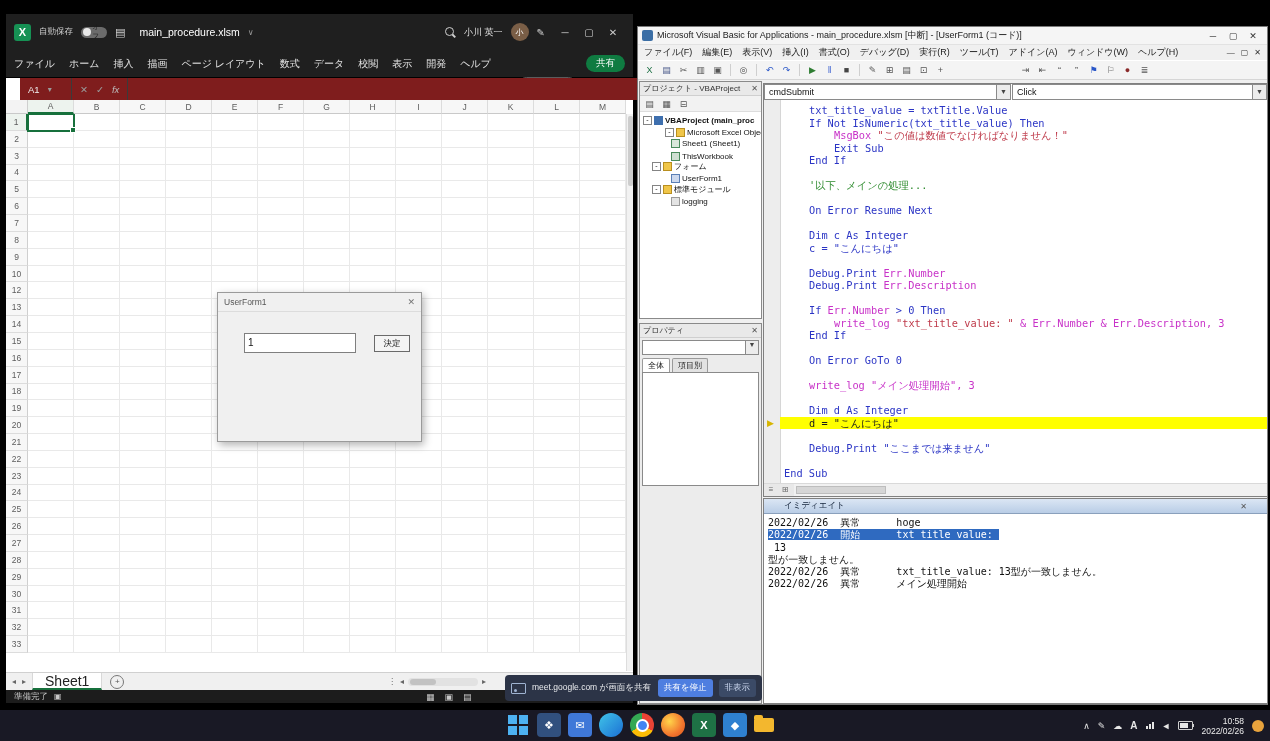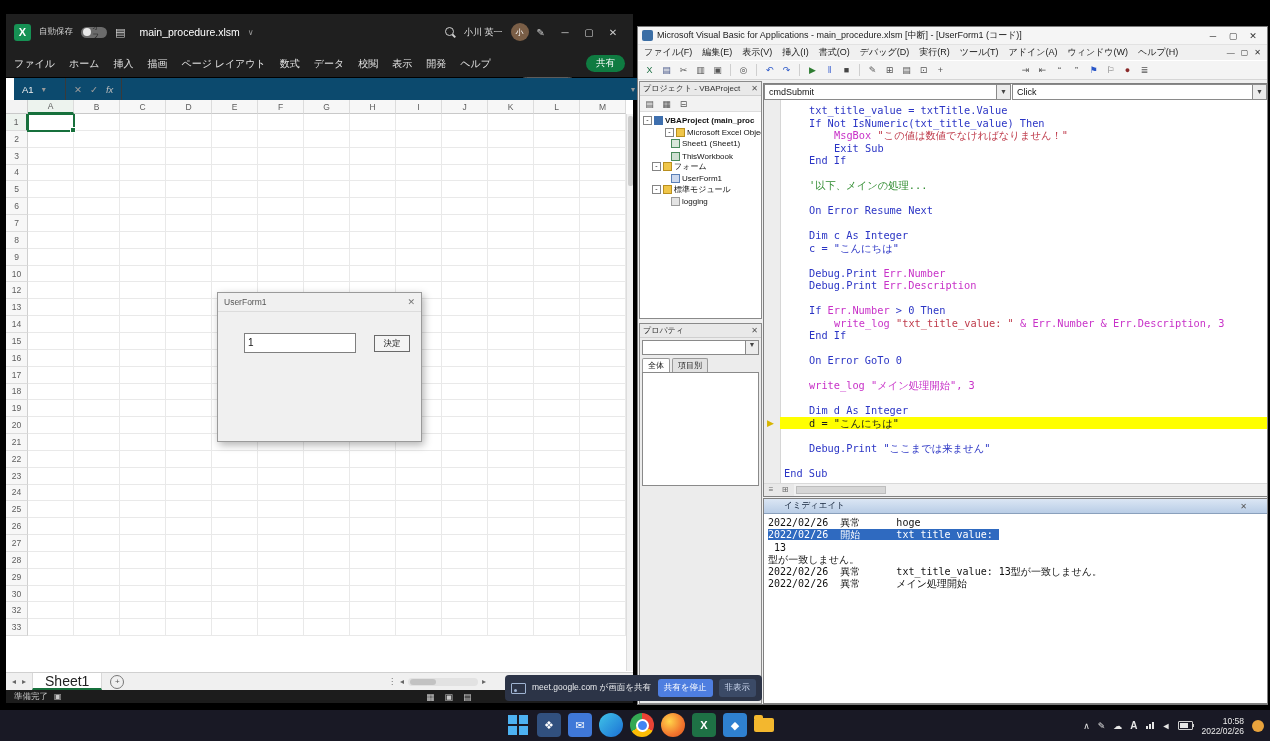--- a/index.html
+++ b/index.html
@@ -31,21 +31,21 @@
   .winctl{display:flex;}
   .winctl span{width:24px;text-align:center;font-size:10px;color:#cfcfcf;}
   .xl-ribbon{position:absolute;left:0;top:36px;width:100%;height:28px;background:#1f1f1f;border-bottom:1px solid #000;
     display:flex;align-items:center;padding:0 8px;box-sizing:border-box;}
   #ribbon-tabs{display:flex;gap:14px;}
   .rtab{font-size:10px;color:#e3e3e3;white-space:nowrap;}
   .rib-right{margin-left:auto;display:flex;gap:8px;align-items:center;}
   .pill{font-size:9.5px;border-radius:10px;padding:2px 10px;white-space:nowrap;}
   .pill.comment{color:#e3e3e3;border:1px solid #5c5c5c;background:#2a2a2a;margin-top:45px;}
   .pill.share{color:#fff;background:#0f7b41;}
-  .xl-formula{position:absolute;left:8px;top:64px;width:100%;height:22px;background:#0c4a6e;display:flex;
+  .xl-formula{position:absolute;left:14px;top:64px;width:100%;height:22px;background:#7f1d1d;display:flex;
     align-items:center;color:#cfcfcf;font-size:9.5px;justify-content:center;}
   .namebox{width:52px;height:100%;display:flex;align-items:center;padding-left:8px;box-sizing:border-box;
     border-right:1px solid #3a3a3a;gap:8px;color:#eee;}
   .ficons{display:flex;gap:8px;padding:0 8px;border-right:1px solid #3a3a3a;height:100%;align-items:center;color:#9a9a9a;}
   .fx{font-style:italic;color:#bdbdbd;}
   .fvalue{flex:1;height:100%;display:flex;align-items:center;padding-left:6px;color:#fff;}
   .fcaret{padding-right:6px;color:#9a9a9a;font-size:8px;}
   #col-headers{position:absolute;left:0;top:86px;width:620px;height:14px;display:flex;background:#f7f7f7;}
   .corner{width:22px;height:14px;background:#f3f3f3;border-right:1px solid #cfcfcf;border-bottom:1px solid #c9c9c9;box-sizing:border-box;}
   .colh{width:46px;height:14px;box-sizing:border-box;border-right:1px solid #dcdcdc;border-bottom:1px solid #c9c9c9;
@@ -719,20 +719,36 @@
         <div class="xcell"></div>
         <div class="xcell"></div>
         <div class="xcell"></div>
         <div class="xcell"></div>
         <div class="xcell"></div>
         <div class="xcell"></div>
         <div class="xcell"></div>
         <div class="xcell"></div>
       </div>
       <div class="xrow">
+        <div class="rowh">31</div>
+        <div class="xcell"></div>
+        <div class="xcell"></div>
+        <div class="xcell"></div>
+        <div class="xcell"></div>
+        <div class="xcell"></div>
+        <div class="xcell"></div>
+        <div class="xcell"></div>
+        <div class="xcell"></div>
+        <div class="xcell"></div>
+        <div class="xcell"></div>
+        <div class="xcell"></div>
+        <div class="xcell"></div>
+        <div class="xcell"></div>
+      </div>
+      <div class="xrow">
         <div class="rowh">32</div>
         <div class="xcell"></div>
         <div class="xcell"></div>
         <div class="xcell"></div>
         <div class="xcell"></div>
         <div class="xcell"></div>
         <div class="xcell"></div>
         <div class="xcell"></div>
         <div class="xcell"></div>
         <div class="xcell"></div>

